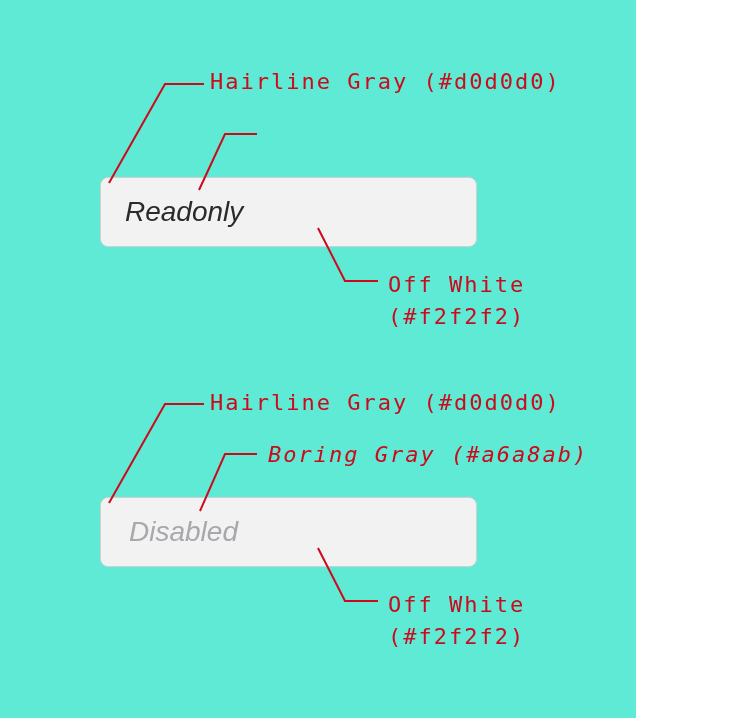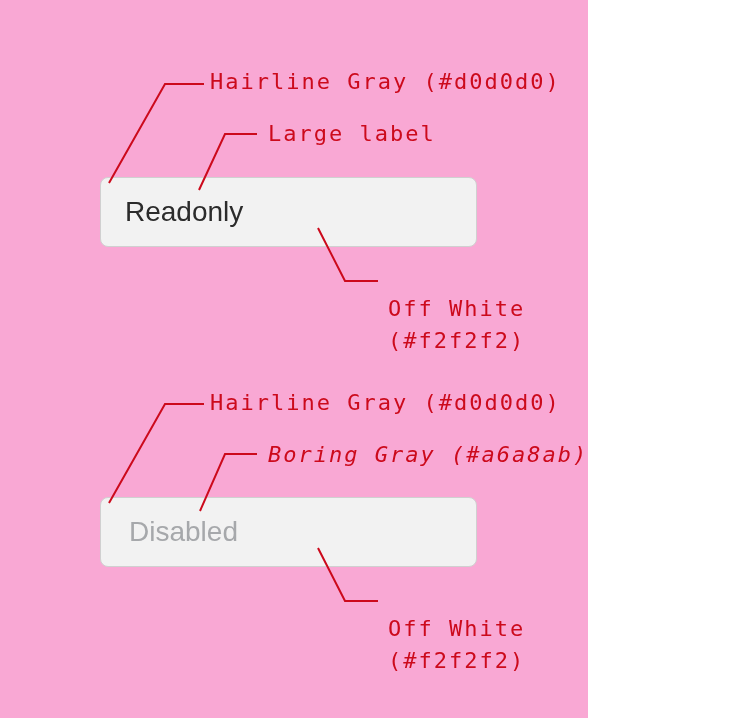--- a/index.html
+++ b/index.html
@@ -2,51 +2,52 @@
 <html><head>
 <meta charset="utf-8">
 <style>
   html, body {
     margin: 0;
     padding: 0;
     background: #ffffff;
   }
   .canvas {
     position: relative;
-    width: 588px;
+    width: 636px;
     height: 718px;
-    background: #f9a8d4;
+    background: #5eead4;
     overflow: hidden;
   }
   
   .ann {
     position: absolute;
     font-family: "DejaVu Sans Mono", monospace;
     font-size: 22px;
     letter-spacing: 2px;
     line-height: 24px;
     color: #cc0a1c;
     white-space: nowrap;
   }
-  .ann.two-line { line-height: 32px; margin-top: 24px; }
+  .ann.two-line { line-height: 32px; }
   
   .field {
     position: absolute;
     left: 100px;
     width: 377px;
     height: 70px;
     box-sizing: border-box;
     background: #f2f2f2;
     border: 1px solid #d0d0d0;
     border-radius: 8px;
     display: flex;
     align-items: center;
     padding-left: 24px;
     font-family: "Liberation Sans", sans-serif;
     font-size: 28px;
+    font-style: italic;
   }
   .field.readonly { top: 177px; color: #2b2b2b; }
   .field.disabled { top: 497px; color: #a6a8ab; padding-left: 28px; }
   
   .leaders {
     position: absolute;
     left: 0; top: 0;
     width: 740px; height: 718px;
     pointer-events: none;
     z-index: 5;
@@ -68,21 +69,20 @@
     <polyline points="257,134 225,134 199,190"></polyline>
     <polyline points="318,228 345,281 378,281"></polyline>
 
     <polyline points="204,404 165,404 109,503"></polyline>
     <polyline points="257,454 225,454 200,511"></polyline>
     <polyline points="318,548 345,601 378,601"></polyline>
   </svg>
 
   <div class="ann" style="left:210px; top:70px;">Hairline Gray (#d0d0d0)</div>
 
-  <div class="ann" style="left:268px; top:122px;">Large label</div>
 
   <div class="field readonly">
     <span>Readonly</span>
   </div>
 
   <div class="ann two-line" style="left:388px; top:269px;">
     <div>Off White</div>
     <div>(#f2f2f2)</div>
   </div>
 

